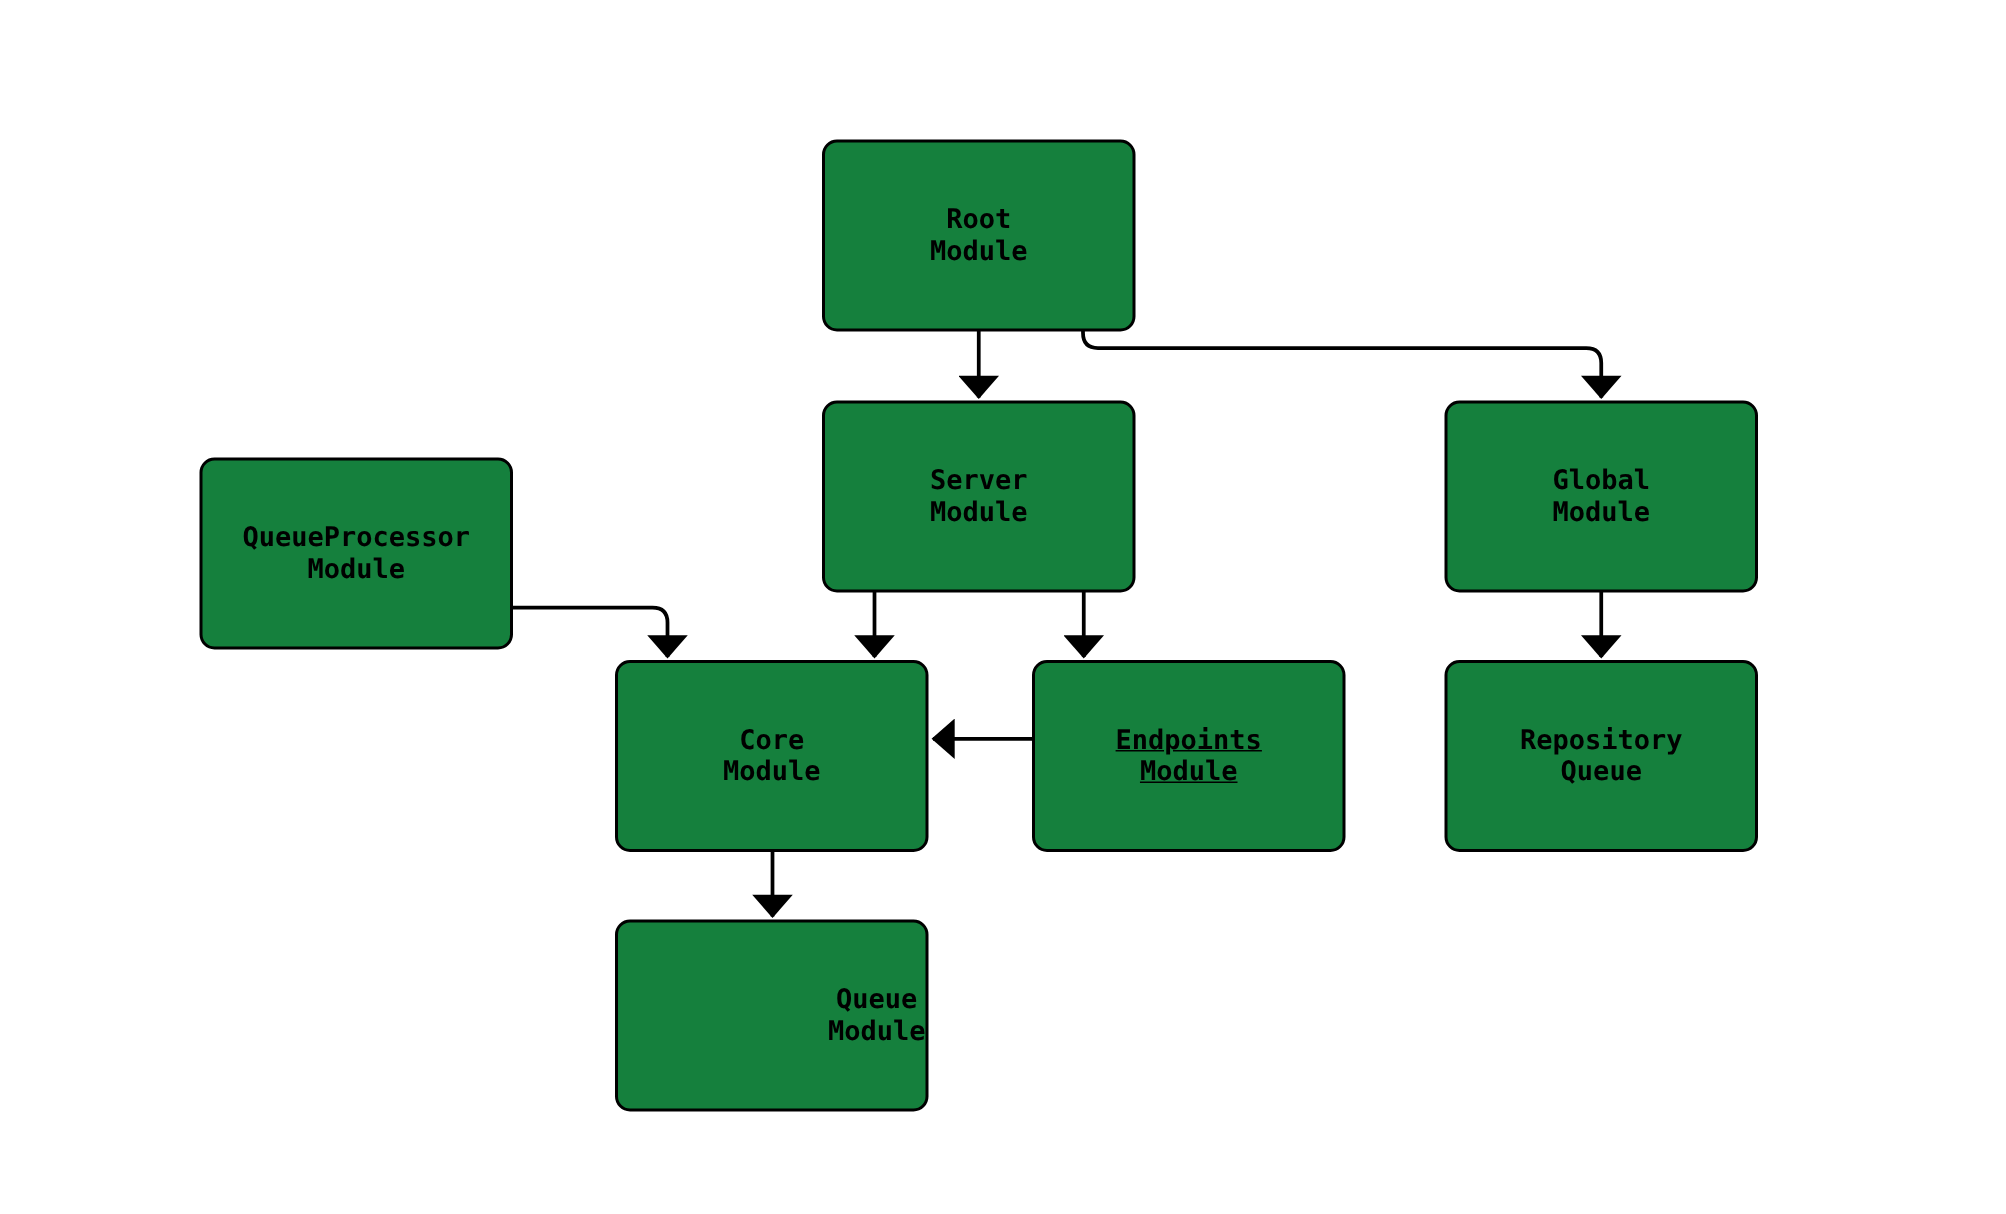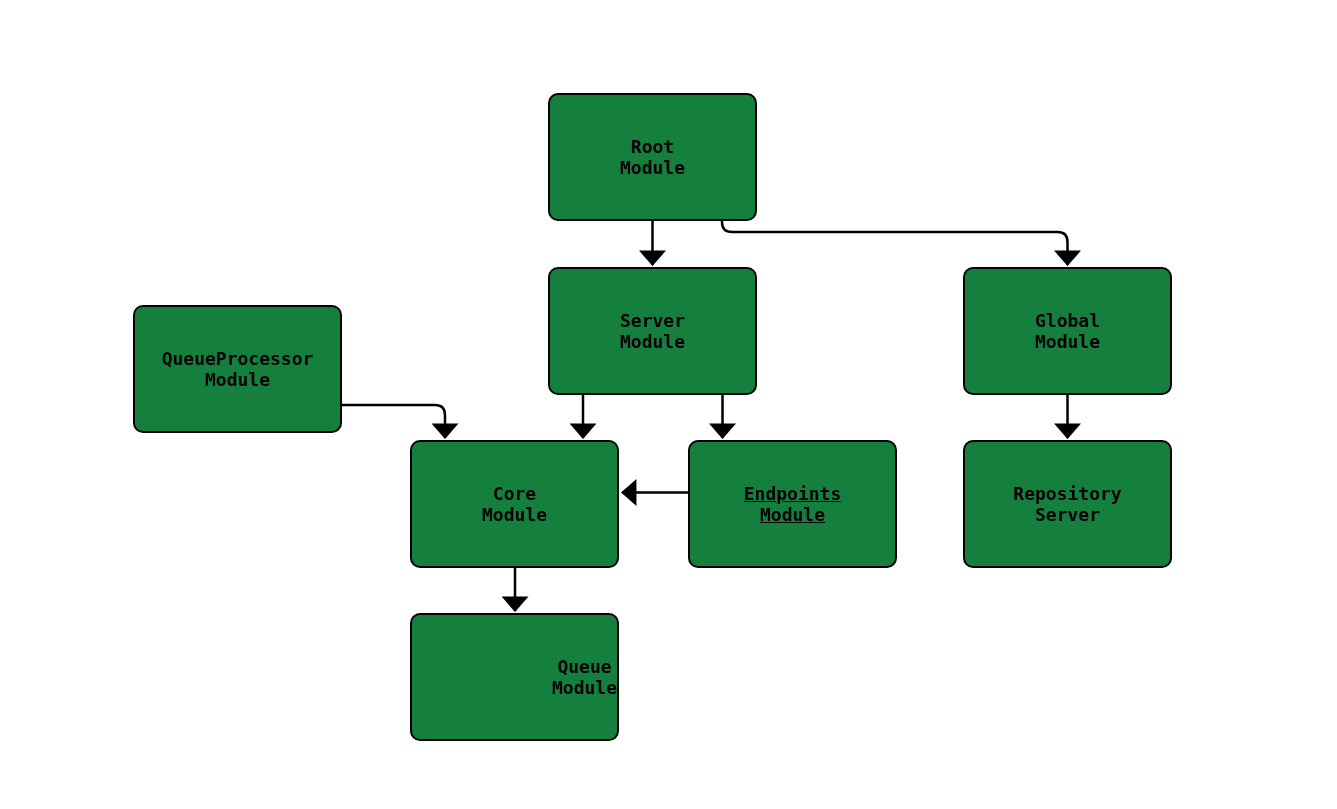--- a/index.html
+++ b/index.html
@@ -110,21 +110,21 @@
 Module</span>
   </div>
 
   <div class="node node-endpoints">
     <span class="node-label">Endpoints
 Module</span>
   </div>
 
   <div class="node node-repository">
     <span class="node-label">Repository
-Server</span>
+Queue</span>
   </div>
 
   <div class="node node-queue">
     <span class="node-label">Queue
 Module</span>
   </div>
 
 </div>
 
 </body></html>

